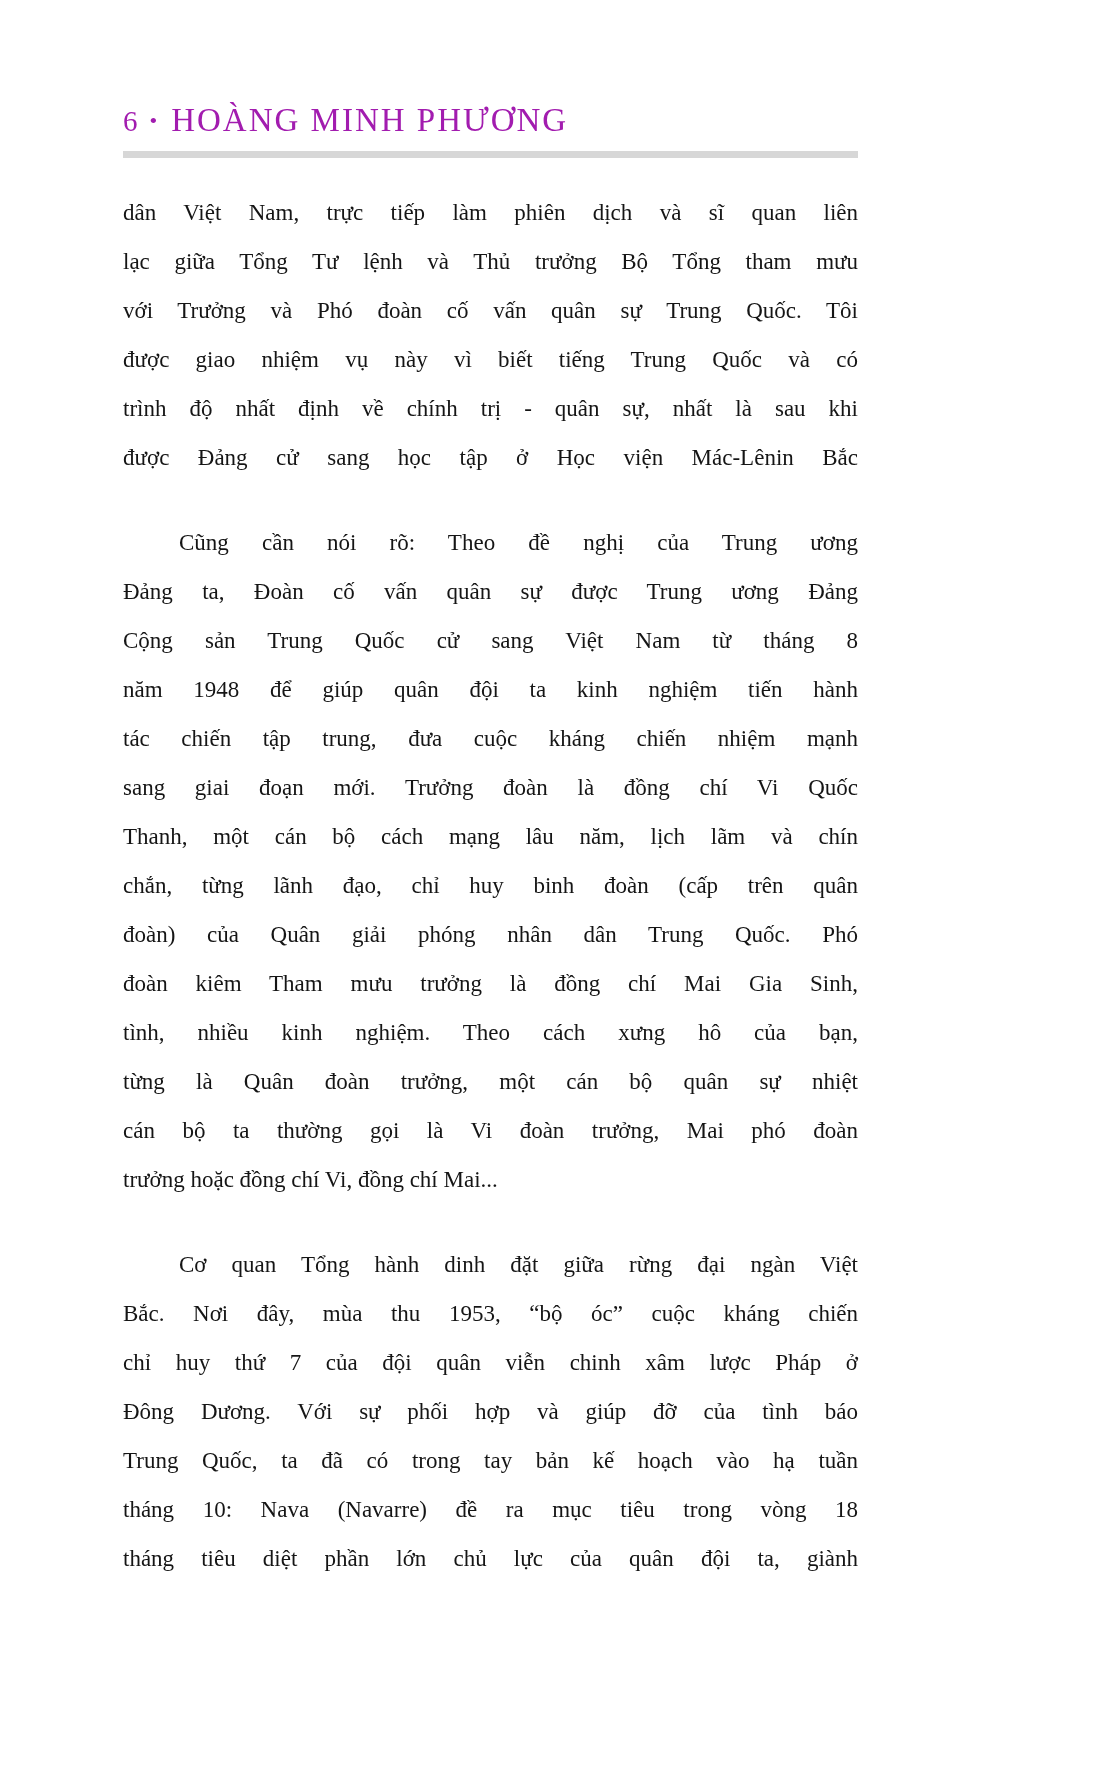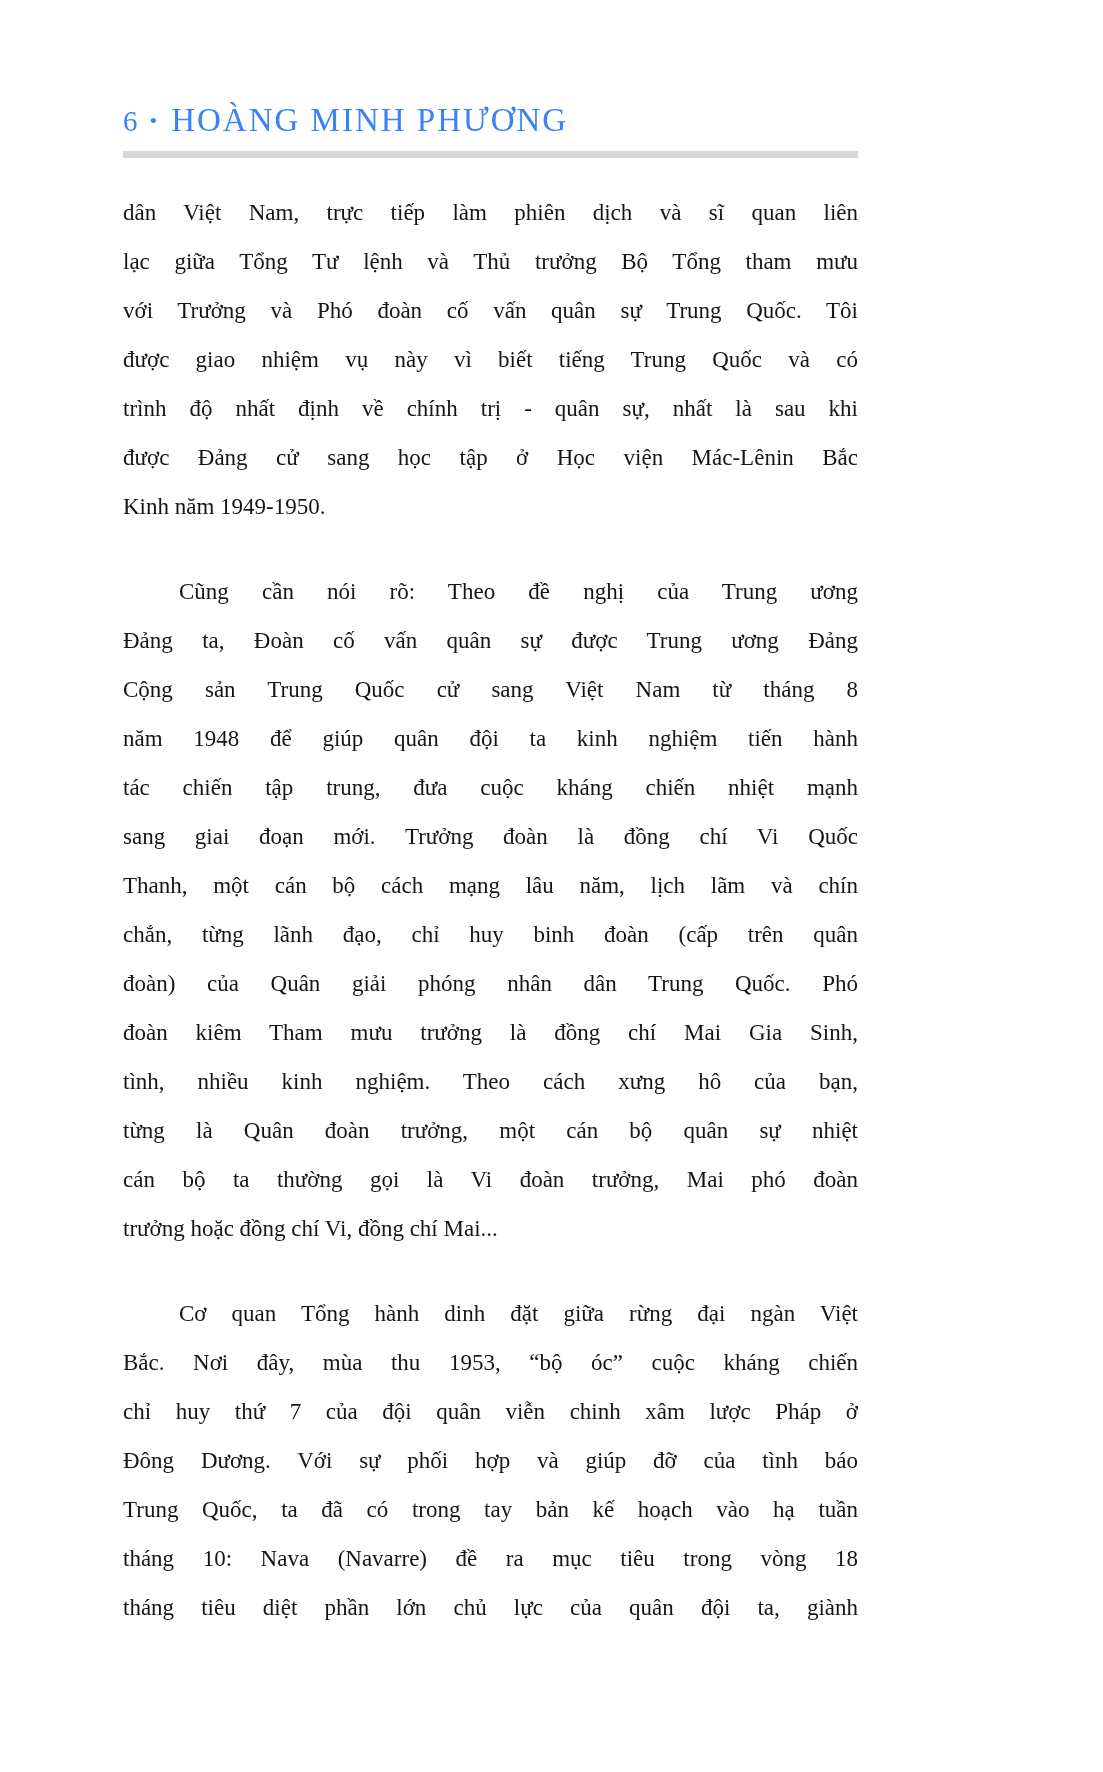--- a/index.html
+++ b/index.html
@@ -19,21 +19,21 @@
     position: absolute;
     left: 123px;
     top: 0;
     width: 735px;
   }
   .header {
     margin-top: 102px;
     font-size: 33px;
     letter-spacing: 2px;
     white-space: nowrap;
-    color: #3b82f6;
+    color: #a21caf;
   }
   .header .pgnum {
     font-size: 29px;
     margin-right: 10px;
   }
   .header .sep {
     font-size: 22px;
     margin-right: 12px;
     vertical-align: 3px;
   }
@@ -76,28 +76,27 @@
   </div>
   <div class="rule" style="background: rgb(215, 215, 215);"></div>
   <div class="content" style="color: rgb(21, 21, 21);">
       <div class="para">
         <div class="line">dân Việt Nam, trực tiếp làm phiên dịch và sĩ quan liên</div>
         <div class="line">lạc giữa Tổng Tư lệnh và Thủ trưởng Bộ Tổng tham mưu</div>
         <div class="line">với Trưởng và Phó đoàn cố vấn quân sự Trung Quốc. Tôi</div>
         <div class="line">được giao nhiệm vụ này vì biết tiếng Trung Quốc và có</div>
         <div class="line">trình độ nhất định về chính trị - quân sự, nhất là sau khi</div>
         <div class="line">được Đảng cử sang học tập ở Học viện Mác-Lênin Bắc</div>
-        <div class="line no-just">Kinh năm 1949-1950.</div>
       </div>
       <div class="para indented">
         <div class="line">Cũng cần nói rõ: Theo đề nghị của Trung ương</div>
         <div class="line">Đảng ta, Đoàn cố vấn quân sự được Trung ương Đảng</div>
         <div class="line">Cộng sản Trung Quốc cử sang Việt Nam từ tháng 8</div>
         <div class="line">năm 1948 để giúp quân đội ta kinh nghiệm tiến hành</div>
-        <div class="line">tác chiến tập trung, đưa cuộc kháng chiến nhiệt mạnh</div>
+        <div class="line">tác chiến tập trung, đưa cuộc kháng chiến nhiệm mạnh</div>
         <div class="line">sang giai đoạn mới. Trưởng đoàn là đồng chí Vi Quốc</div>
         <div class="line">Thanh, một cán bộ cách mạng lâu năm, lịch lãm và chín</div>
         <div class="line">chắn, từng lãnh đạo, chỉ huy binh đoàn (cấp trên quân</div>
         <div class="line">đoàn) của Quân giải phóng nhân dân Trung Quốc. Phó</div>
         <div class="line">đoàn kiêm Tham mưu trưởng là đồng chí Mai Gia Sinh,</div>
         <div class="line">tình, nhiều kinh nghiệm. Theo cách xưng hô của bạn,</div>
         <div class="line">từng là Quân đoàn trưởng, một cán bộ quân sự nhiệt</div>
         <div class="line">cán bộ ta thường gọi là Vi đoàn trưởng, Mai phó đoàn</div>
         <div class="line no-just">trưởng hoặc đồng chí Vi, đồng chí Mai...</div>
       </div>

